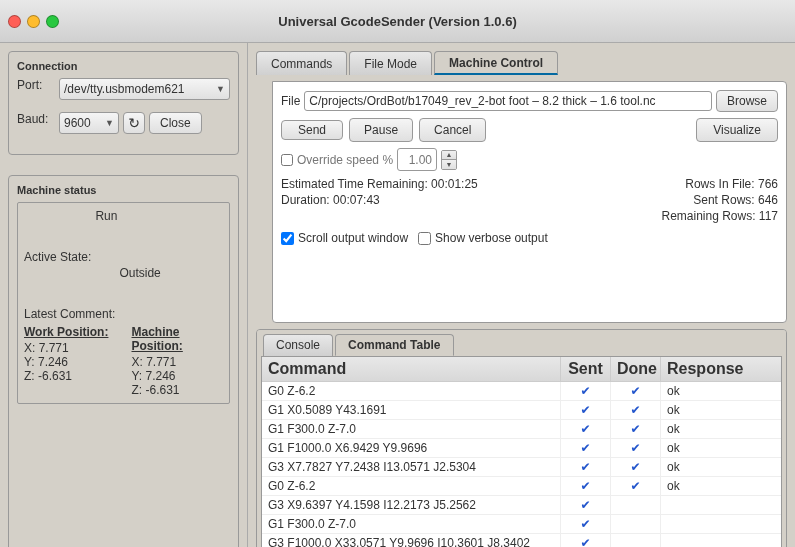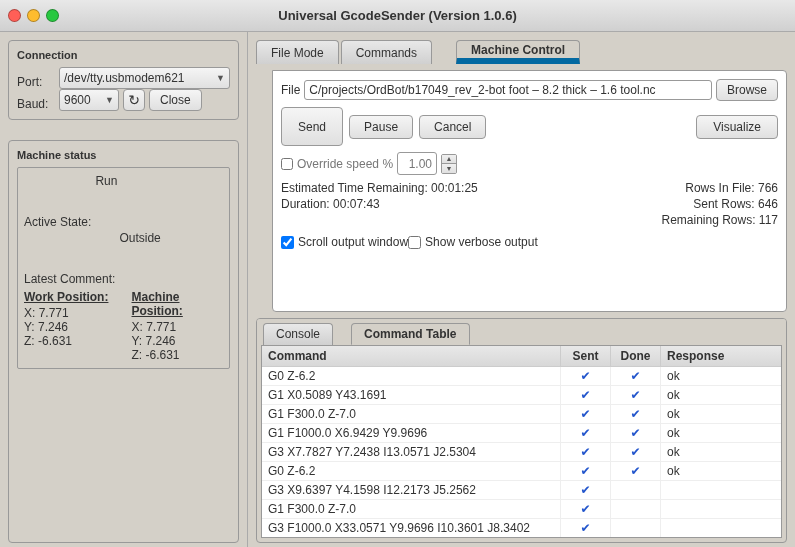--- a/index.html
+++ b/index.html
@@ -8,21 +8,21 @@
       font-size: 12px;
       background: #c8c8c8;
       width: 795px;
       height: 547px;
       overflow: hidden;
     }
 
     
     .titlebar {
       background: linear-gradient(to bottom, #e8e8e8, #d0d0d0);
-      height: 32px;
+      height: 43px;
       display: flex;
       align-items: center;
       justify-content: center;
       border-bottom: 1px solid #aaa;
       position: relative;
     }
     .titlebar-title {
       font-size: 13px;
       font-weight: bold;
       color: #333;
@@ -70,23 +70,23 @@
 
     .section-title {
       font-size: 11px;
       font-weight: bold;
       color: #333;
       margin-bottom: 6px;
     }
 
     .form-row {
       display: flex;
-      align-items: flex-end;
+      align-items: flex-start;
       gap: 4px;
-      margin-bottom: 0;
+      margin-bottom: 12px;
     }
 
     .form-label {
       font-size: 12px;
       color: #333;
       width: 38px;
     }
 
     .combo-box {
       background: linear-gradient(to bottom, #f5f5f5, #e0e0e0);
@@ -193,24 +193,23 @@
       padding: 4px 14px;
       font-size: 12px;
       color: #333;
       cursor: pointer;
       height: 24px;
       display: flex;
       align-items: center;
     }
     .tab.active {
       background: #d4d0c8;
-      border-bottom: 6px solid #0369a1;
+      border-bottom: 2px solid #0369a1;
       z-index: 1;
       font-weight: bold;
-      margin-left: 22px;
     }
 
     .tab-content {
       border: 1px solid #999;
       border-radius: 0 4px 4px 4px;
       background: #ffffff;
       padding: 8px;
       flex: 1;
       display: flex;
       flex-direction: column;
@@ -240,21 +239,21 @@
 
     
     .actions-row {
       display: flex;
       align-items: center;
       gap: 6px;
     }
 
     .btn-send {
       padding: 3px 16px;
-      height: 39px;
+      height: 20px;
     }
     .btn-pause {
       padding: 3px 14px;
       height: 24px;
       text-align: right;
     }
     .btn-cancel {
       padding: 3px 14px;
       height: 24px;
     }
@@ -329,21 +328,21 @@
     .stat-row {
       font-size: 12px;
       color: #333;
       margin-bottom: 2px;
     }
 
     
     .options-row {
       display: flex;
       align-items: flex-end;
-      gap: 0;
+      gap: 10px;
     }
     .check-option {
       display: flex;
       align-items: center;
       gap: 4px;
       font-size: 12px;
       color: #333;
       cursor: pointer;
     }
 
@@ -353,21 +352,21 @@
       display: flex;
       flex-direction: column;
       border: 1px solid #999;
       border-radius: 4px;
       overflow: hidden;
       background: #d4d0c8;
     }
 
     .bottom-tabs {
       display: flex;
-      gap: 18px;
+      gap: 2px;
       padding: 4px 6px 0 6px;
       background: #d4d0c8;
     }
     .bottom-tab {
       background: linear-gradient(to bottom, #e8e8e8, #d0d0d0);
       border: 1px solid #999;
       border-bottom: none;
       border-radius: 4px 4px 0 0;
       padding: 3px 12px;
       font-size: 12px;
@@ -390,21 +389,21 @@
       overflow: hidden;
       display: flex;
       flex-direction: column;
       margin: 0 4px 4px 4px;
     }
 
     .table-header {
       display: flex;
       background: linear-gradient(to bottom, #e8e8e8, #d8d8d8);
       border-bottom: 1px solid #ccc;
-      font-size: 12px;
+      font-size: 16px;
       font-weight: bold;
       color: #333;
     }
     .th-command { flex: 1; padding: 3px 6px; border-right: 1px solid #ccc; }
     .th-sent { width: 50px; padding: 3px 6px; text-align: center; border-right: 1px solid #ccc; }
     .th-done { width: 50px; padding: 3px 6px; text-align: center; border-right: 1px solid #ccc; }
     .th-response { width: 120px; padding: 3px 6px; }
 
     .table-body {
       flex: 1;
@@ -497,24 +496,24 @@
         </div>
       </div>
     </div>
 
   </div>
 
   <div class="right-panel">
 
     <div class="tabs">
       <div class="tab">
+        <span>Commands</span>
+      </div>
+      <div class="tab">
         <span>File Mode</span>
-      </div>
-      <div class="tab">
-        <span>Commands</span>
       </div>
       <div class="tab active">
         <span>Machine Control</span>
       </div>
     </div>
 
     <div class="tab-content">
 
       <div class="file-row">
         <span class="file-label">File</span>

